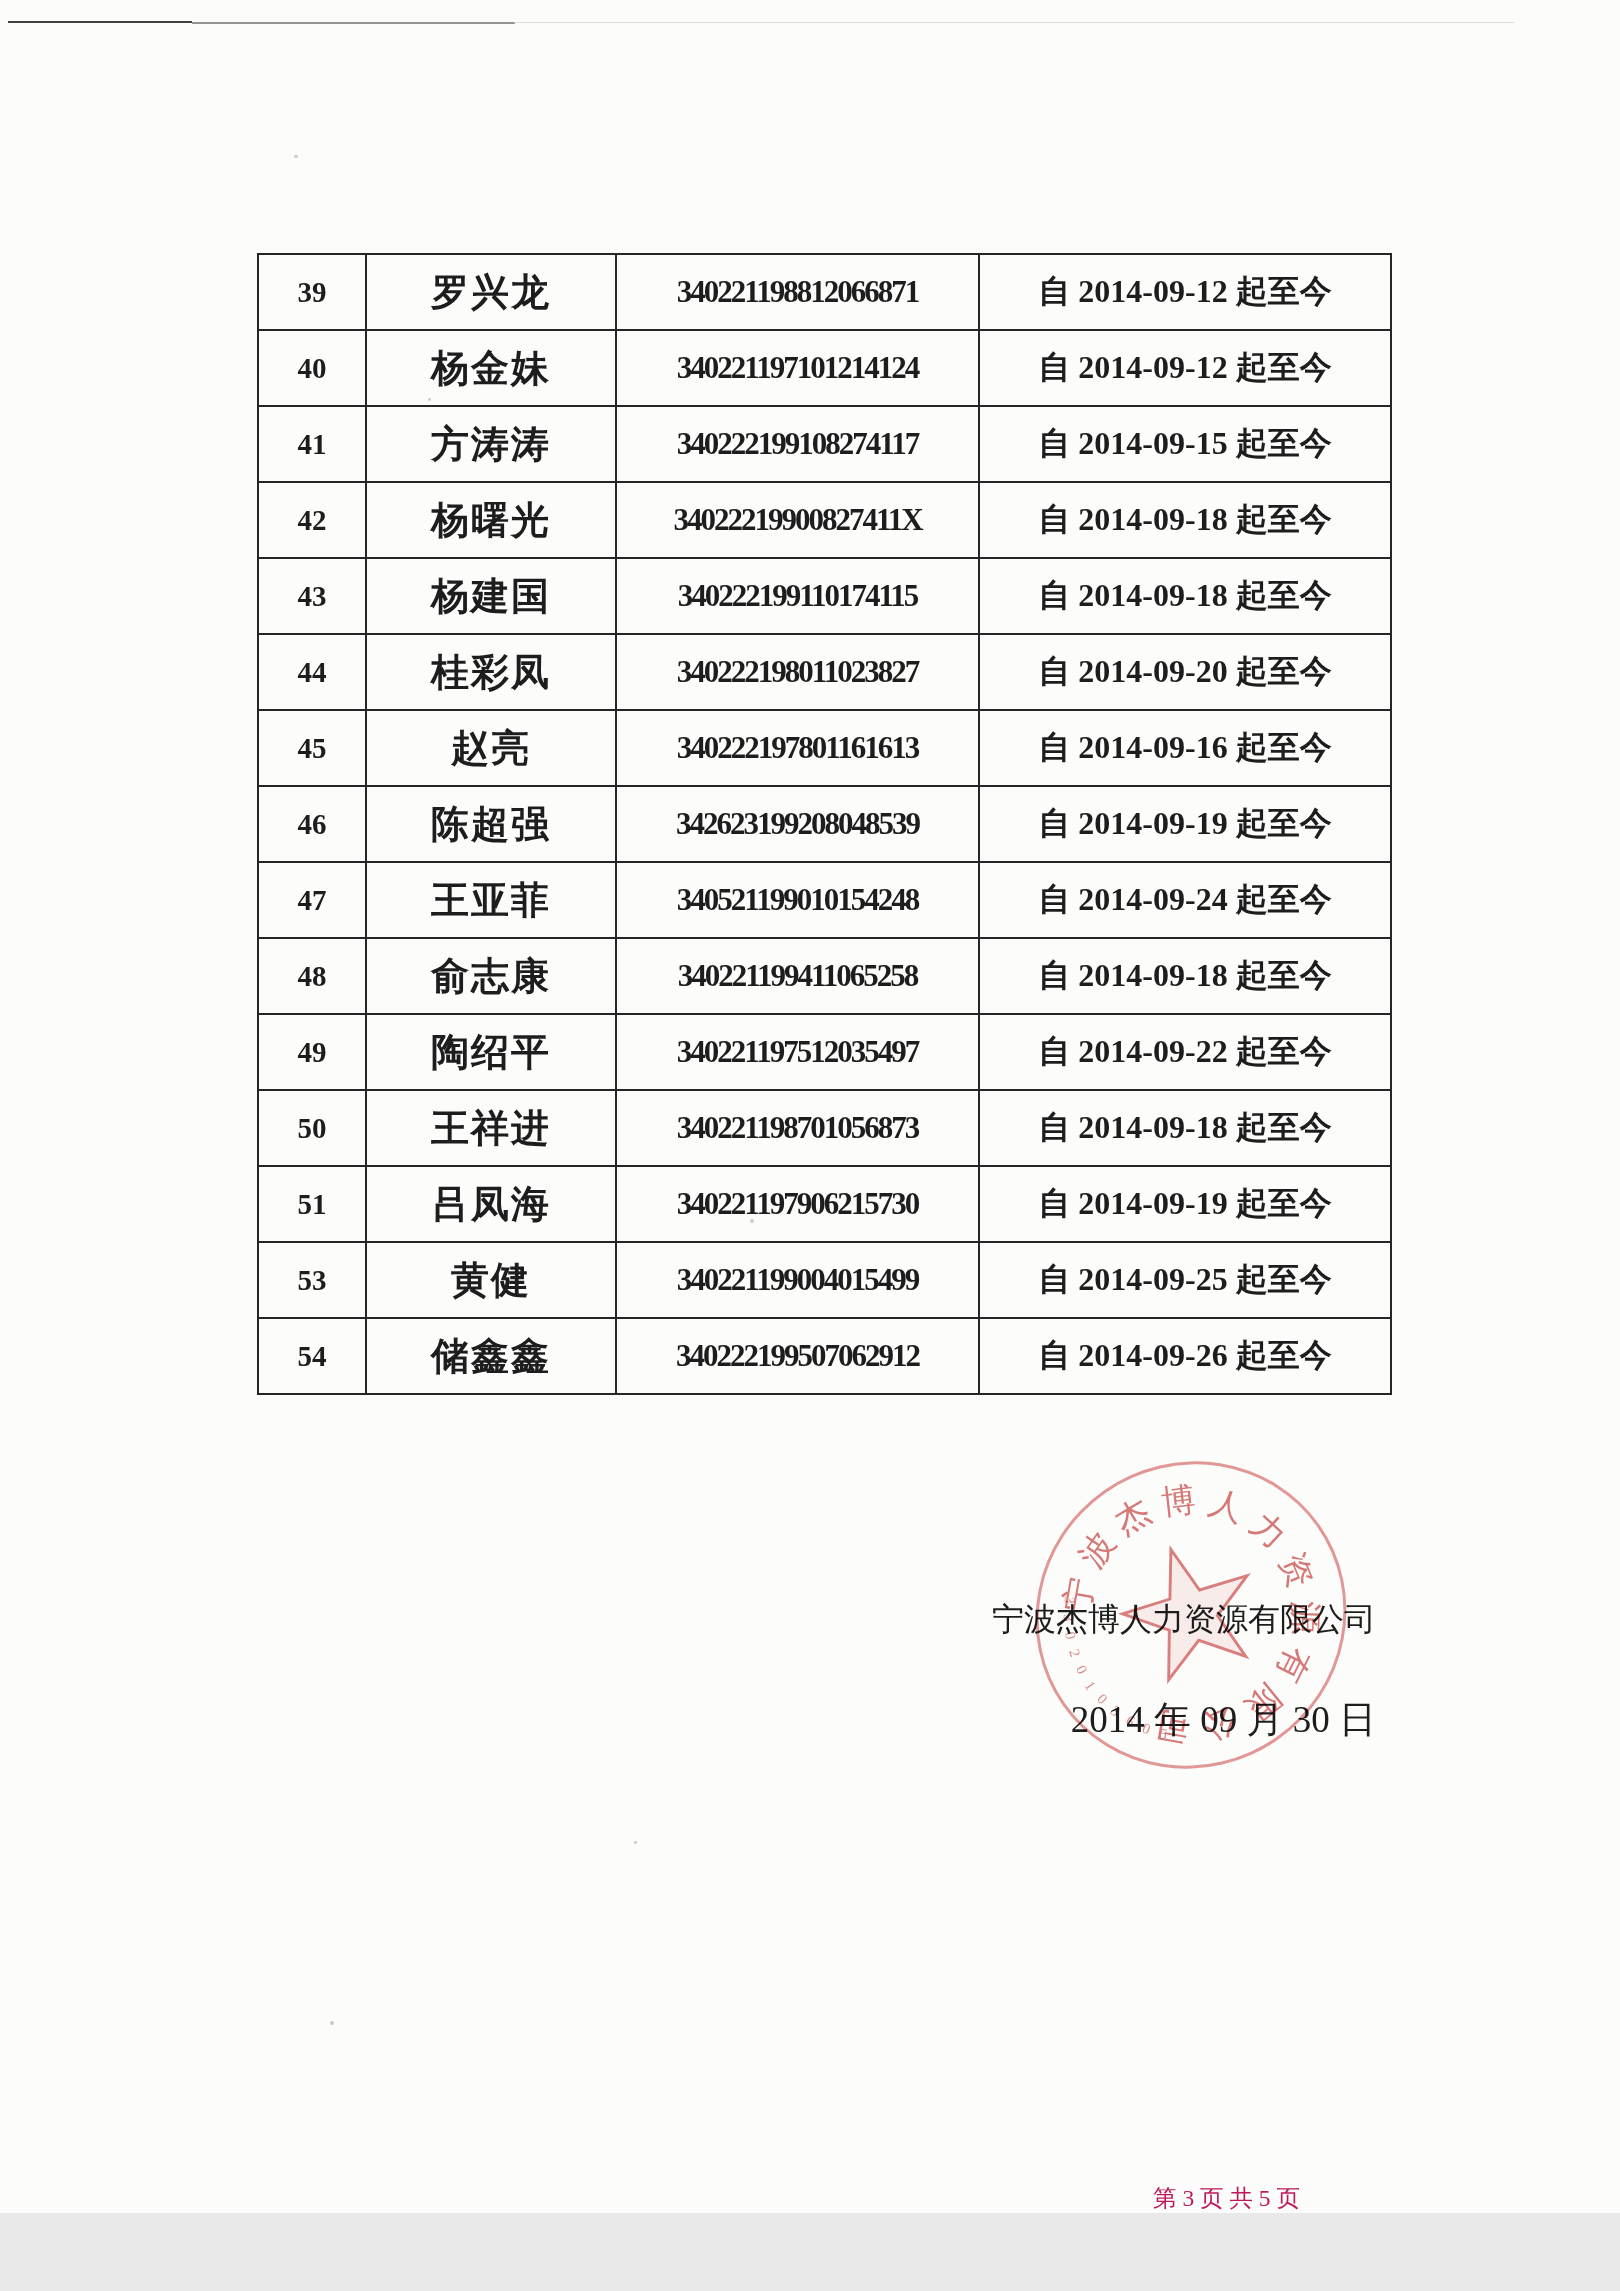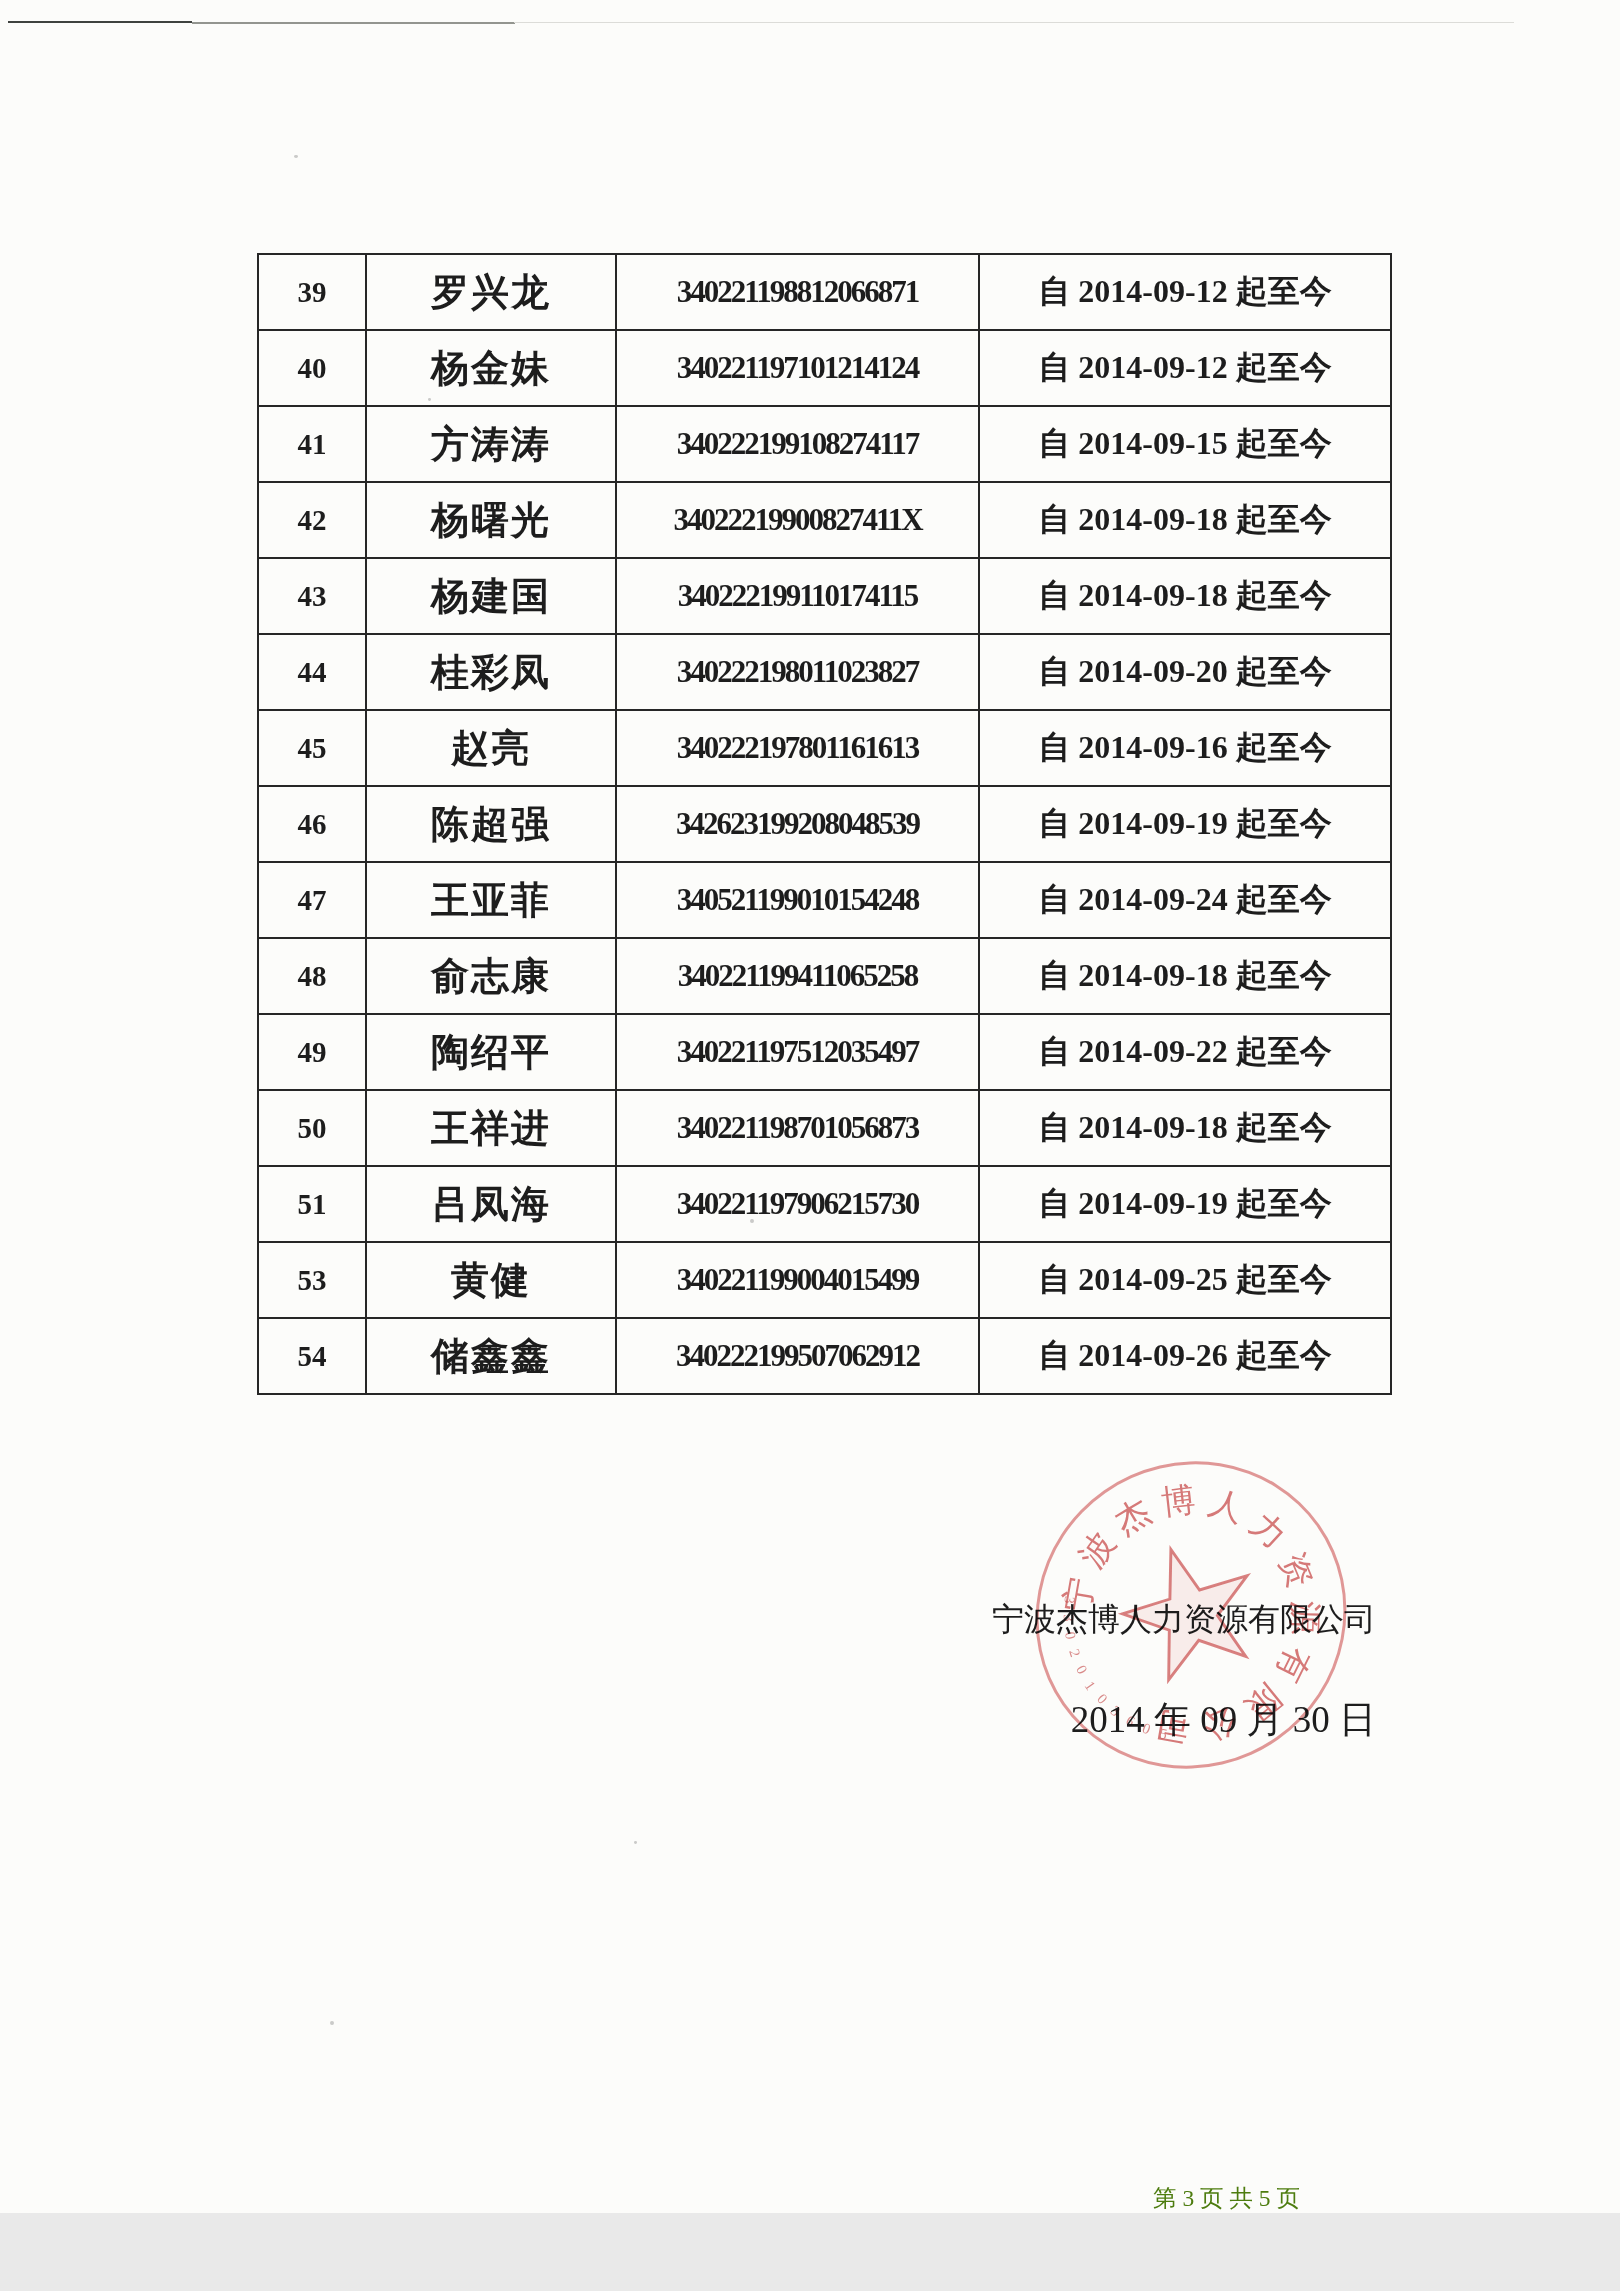--- a/index.html
+++ b/index.html
@@ -67,21 +67,21 @@
   .stamp-serial span {
     position:absolute; left:50%; top:50%;
     width:15.7px; height:15.7px; margin:-7.8px 0 0 -7.8px;
     display:flex; align-items:center; justify-content:center;
     font-size:14.7px; color:rgba(198,70,70,0.68);
   }
 
   
   .page-footer {
     position:absolute; left:1153px; top:2182px;
-    font-size:23.5px; white-space:pre; color:#4d7c0f;
+    font-size:23.5px; white-space:pre; color:#be185d;
   }
 </style>
 </head>
 <body>
 
 <div class="page">
 
   <div class="scan-line-dark"></div>
   <div class="scan-line-mid"></div>
   <div class="scan-line-faint"></div>

